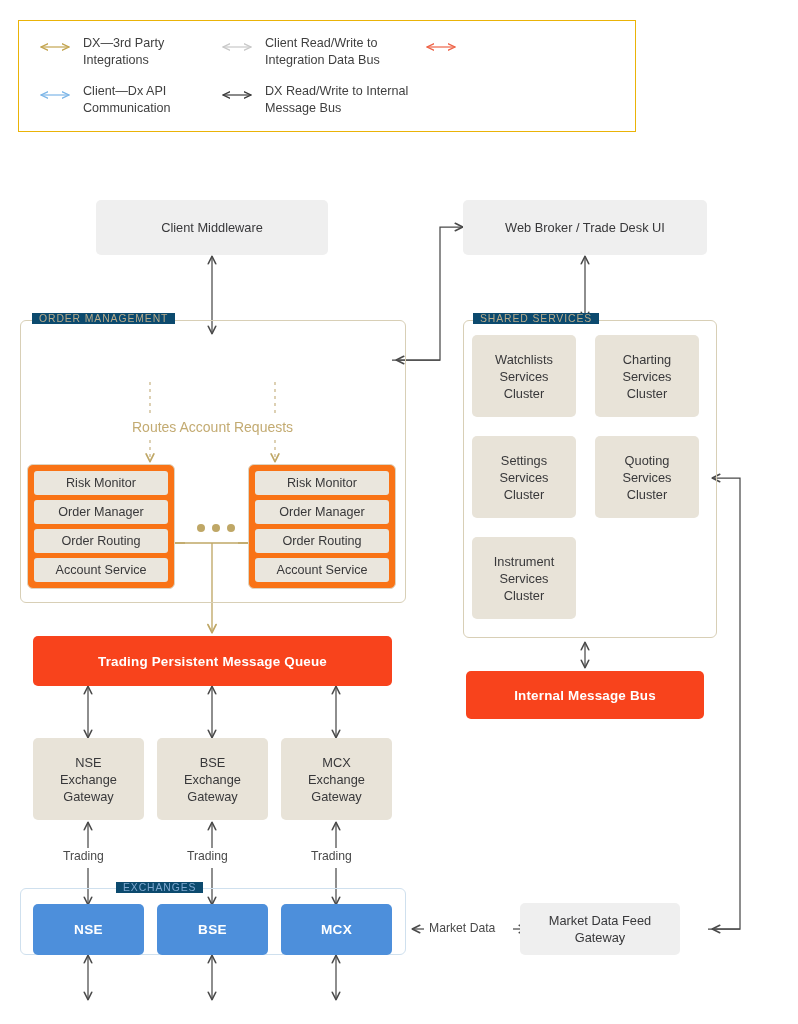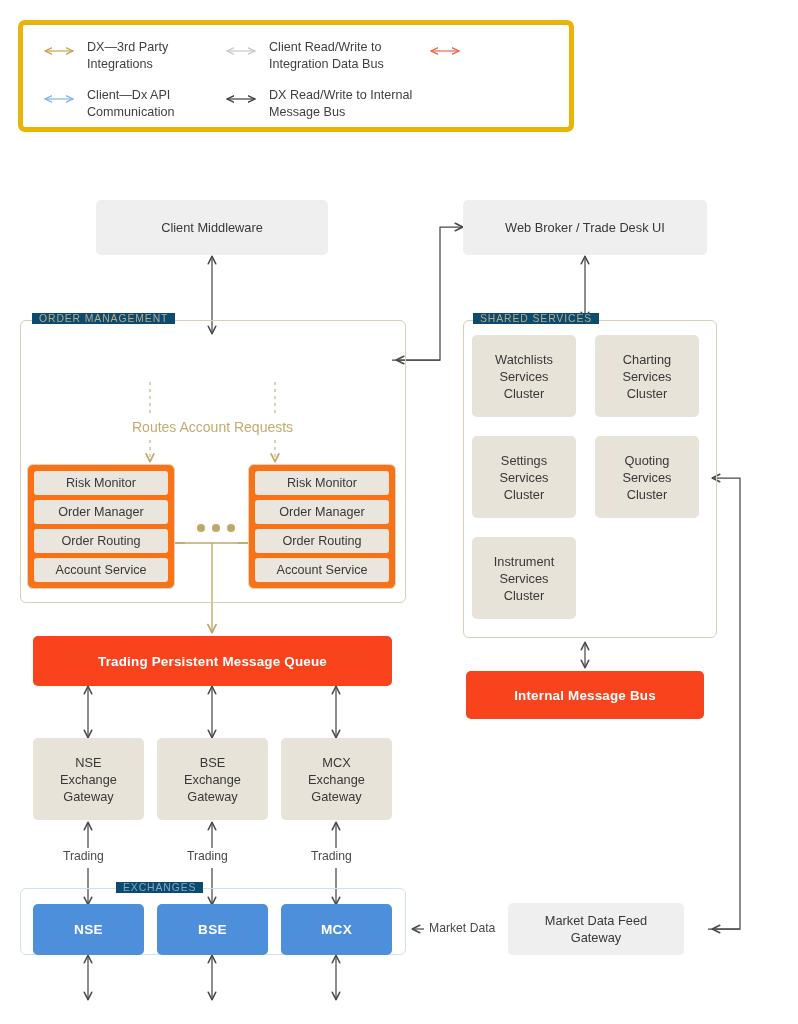--- a/index.html
+++ b/index.html
@@ -8,22 +8,22 @@
     background: #ffffff;
     font-family: "Liberation Sans", sans-serif;
     color: #3c3c3c;
     overflow: hidden;
   }
   #stage { position: relative; width: 798px; height: 1024px; }
 
   
   .legend {
     position: absolute; left: 18px; top: 20px;
-    width: 556px; height: 112px;
-    border: 5px solid #eab308; border-radius: 7px;
+    width: 618px; height: 112px;
+    border: 1px solid #eab308; border-radius: 0;
     background: #fff;
   }
   .legend-col { position: absolute; }
   .legend-row { display: flex; align-items: flex-start; margin-bottom: 14px; }
   .legend-arrow { width: 36px; min-width: 36px; height: 18px; margin-right: 10px; margin-top: 3px; }
   .legend-text { font-size: 12.6px; line-height: 17px; color: #3f3f3f; }
 
   
   .box {
     position: absolute;
@@ -306,16 +306,16 @@
 
   <div class="group blue-frame" style="left:20px; top:888px; width:386px; height:67px;"></div>
   <div class="group-label blue-label" style="left:116px; top:882px;">EXCHANGES</div>
 
   <div class="box blue" style="left:33px; top:904px; width:111px; height:51px;">NSE</div>
   <div class="box blue" style="left:157px; top:904px; width:111px; height:51px;">BSE</div>
   <div class="box blue" style="left:281px; top:904px; width:111px; height:51px;">MCX</div>
 
   <div class="edge-label" style="left:426px; top:921px;">Market Data</div>
 
-  <div class="box gray" style="left:508px; top:903px; width:176px; height:52px;">Market Data Feed
+  <div class="box gray" style="left:520px; top:903px; width:160px; height:52px;">Market Data Feed
 Gateway</div>
 
 </div>
 
 </body></html>

